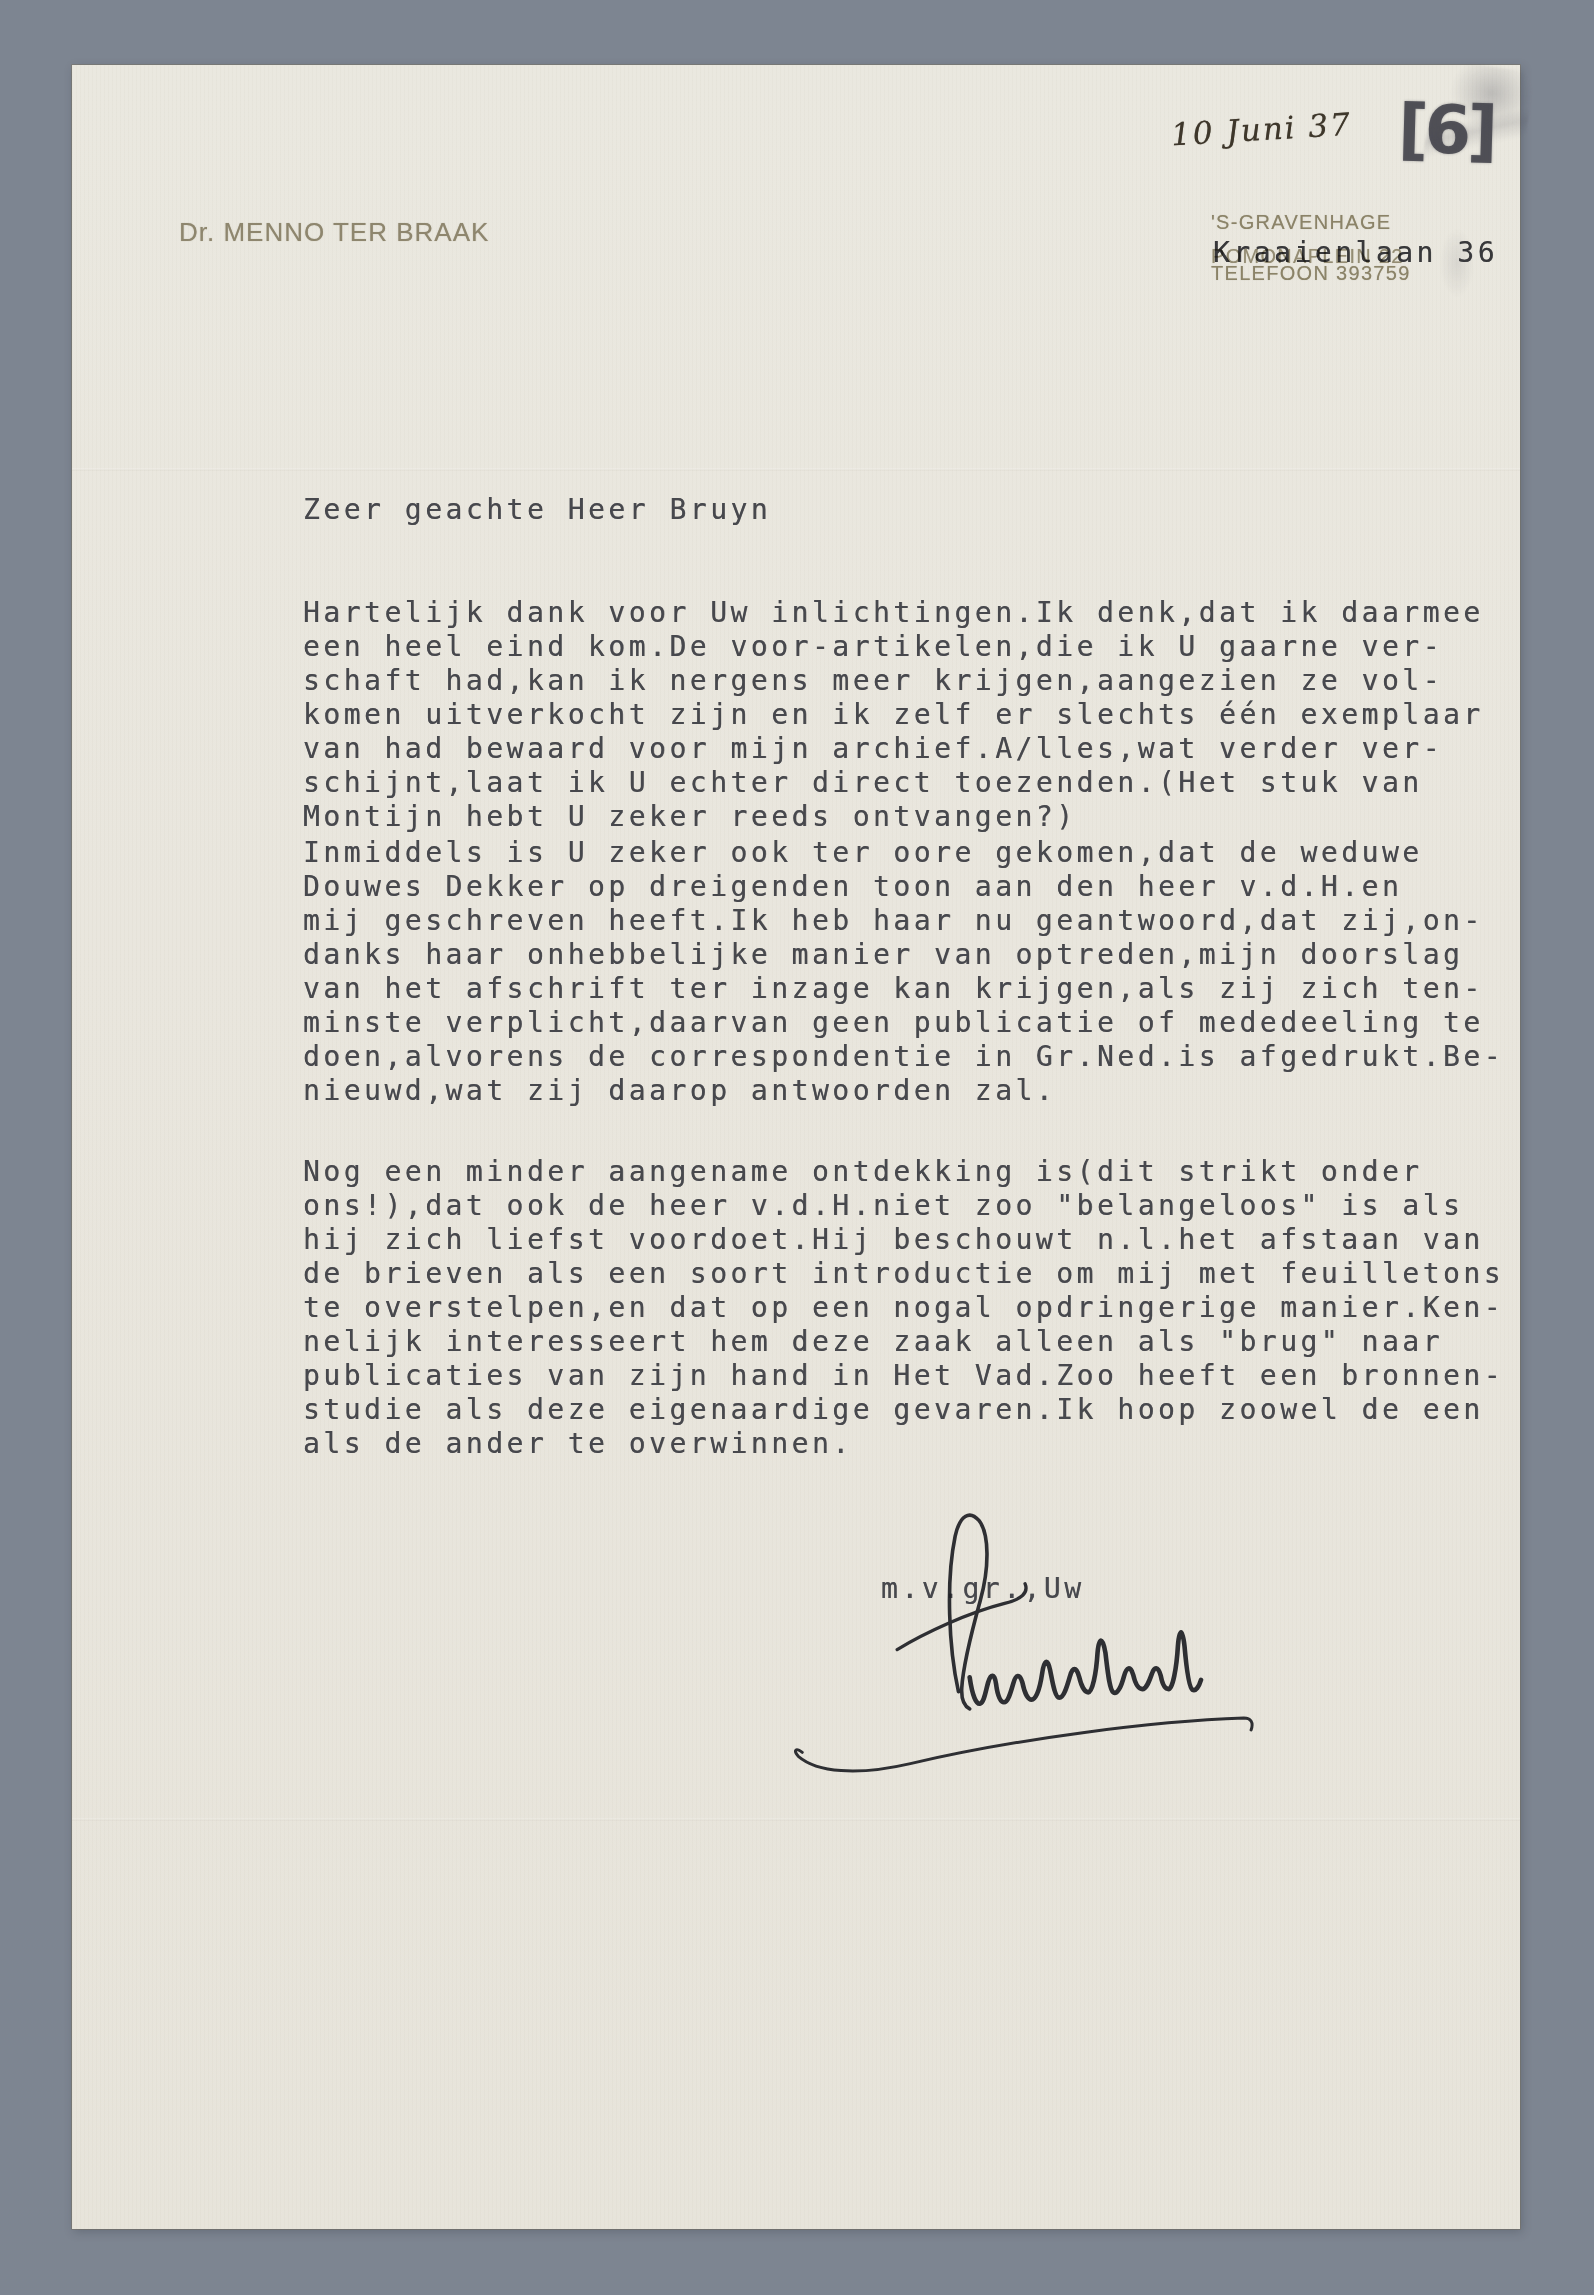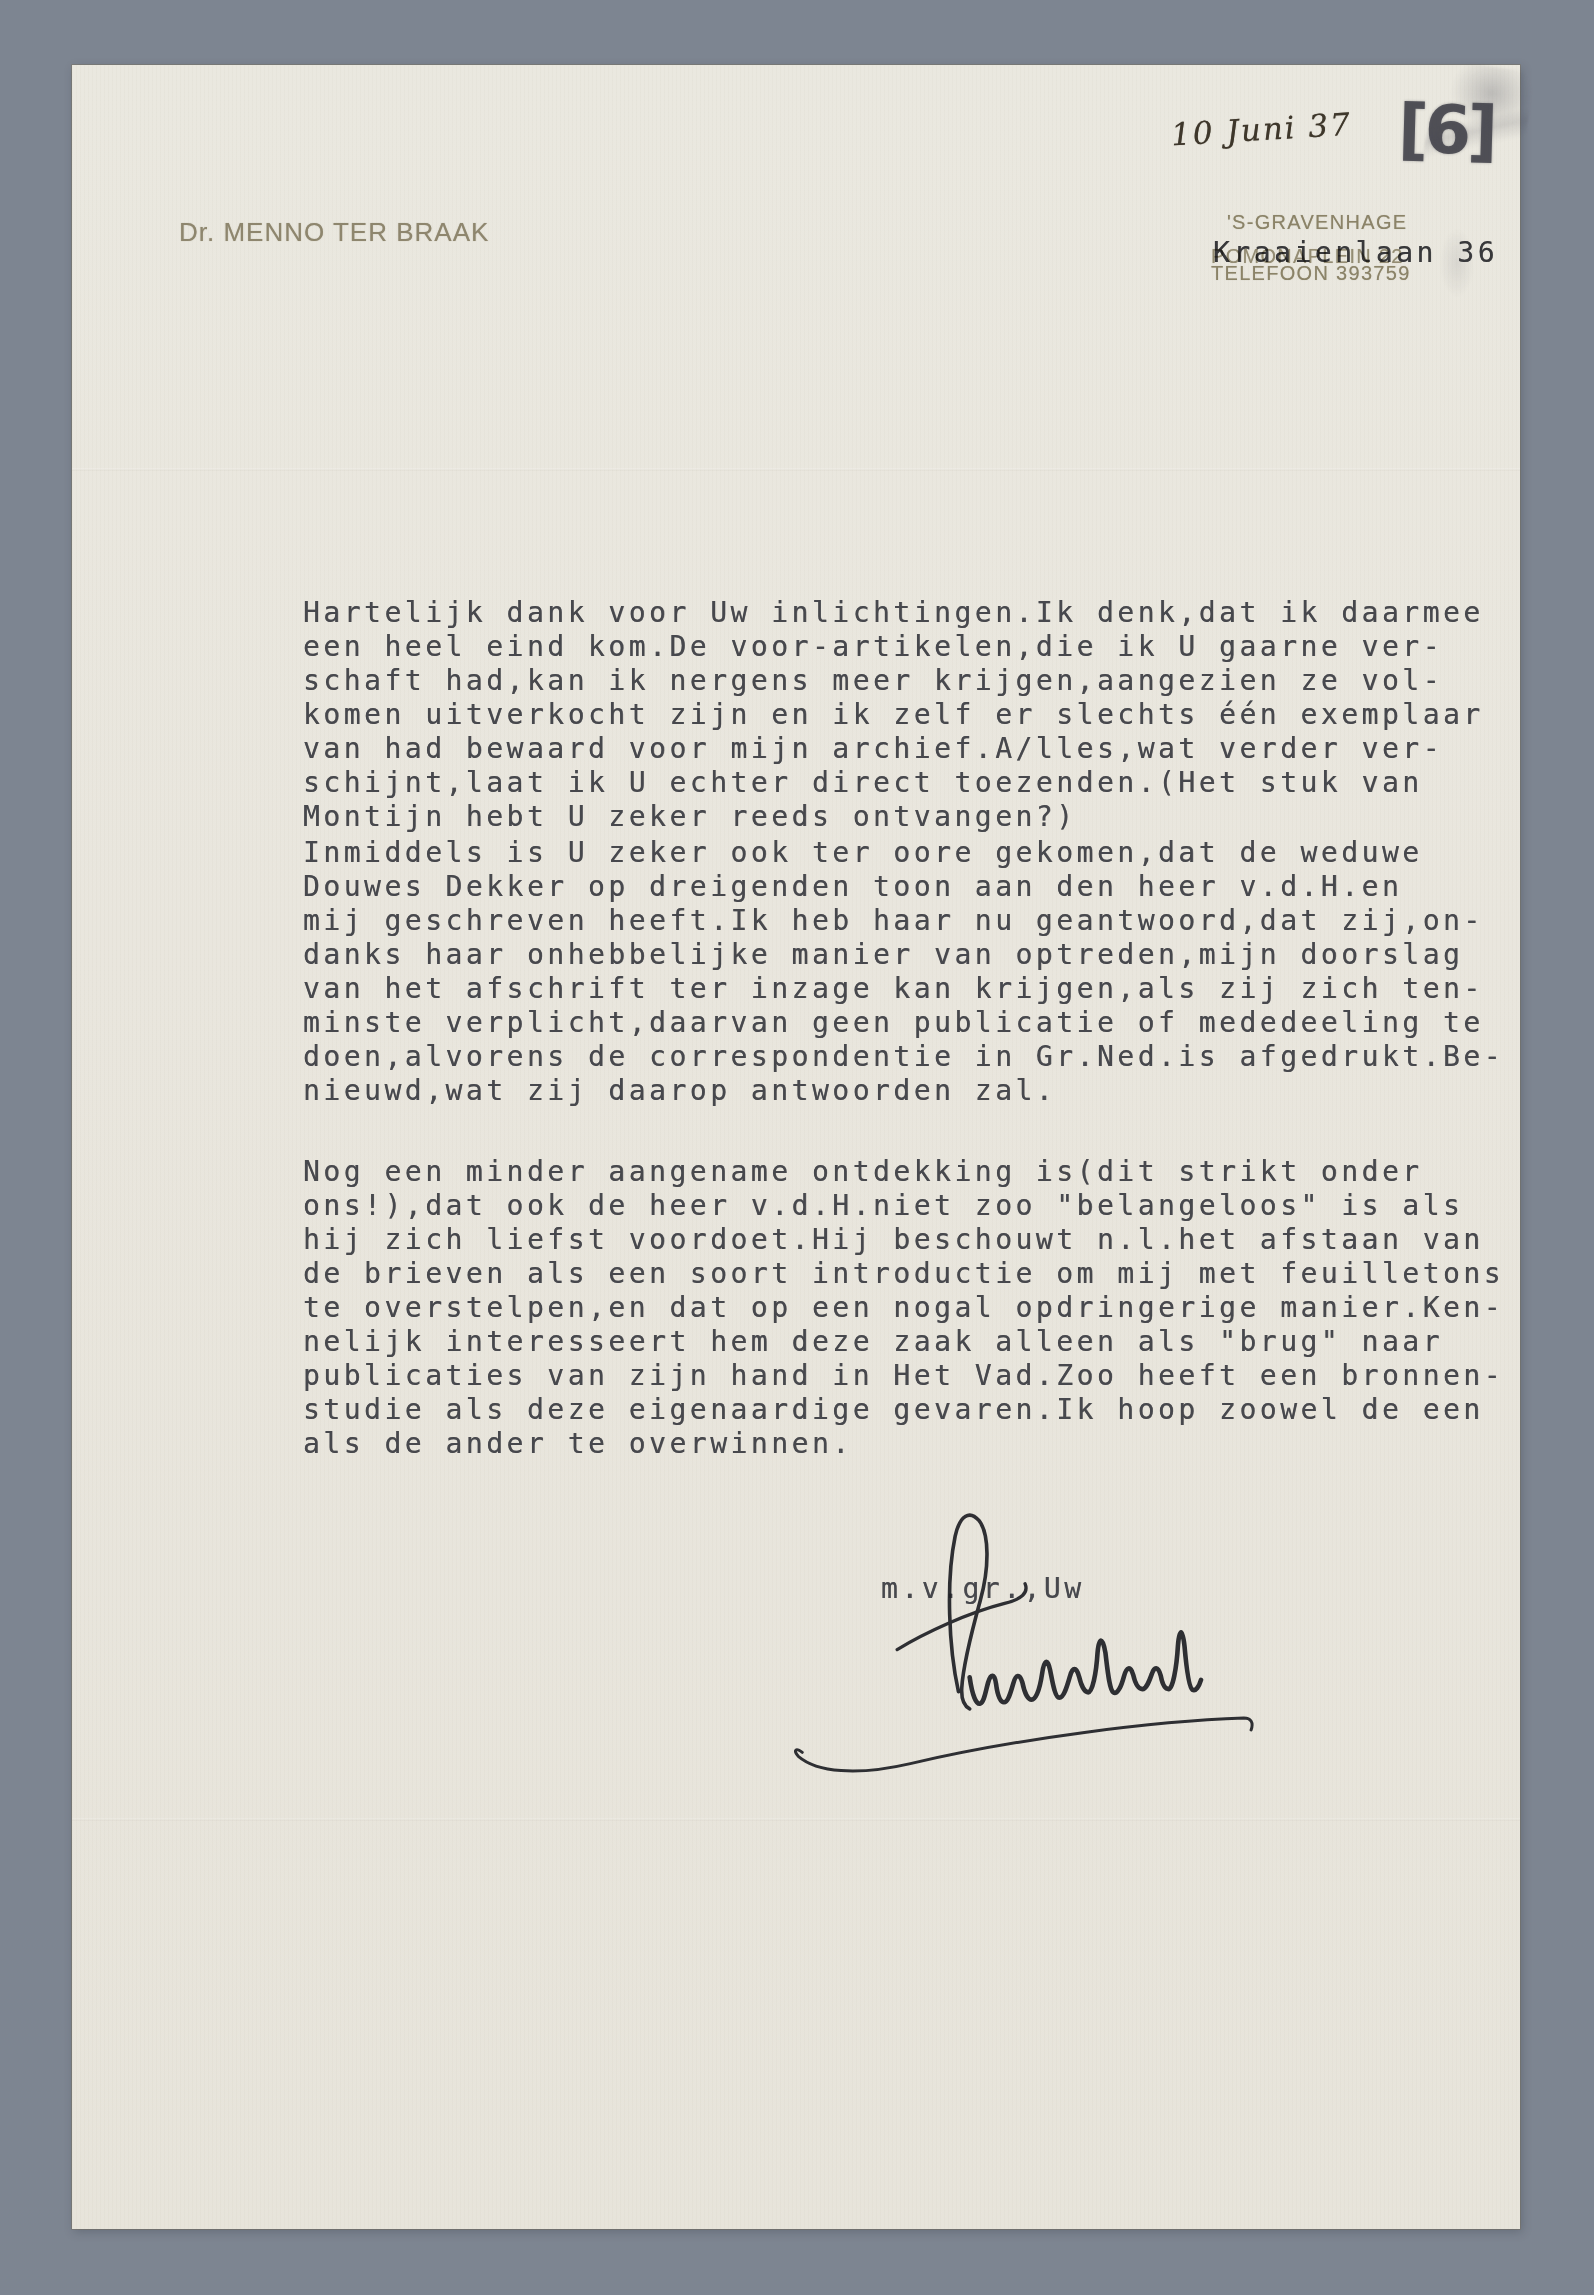--- a/index.html
+++ b/index.html
@@ -32,21 +32,21 @@
     font-size:26px;letter-spacing:1px;color:#8e866e;
     text-shadow:0 0 1px rgba(142,134,110,.6);
     white-space:nowrap;
   }
   .lh-right{position:absolute;left:1139px;top:146px;white-space:nowrap;}
   .lh-line{
     font-family:"Liberation Sans", sans-serif;
     font-size:20px;letter-spacing:1.3px;color:#8b8368;
     text-shadow:0 0 0.8px rgba(139,131,104,.6);
   }
-  .lh-city{position:absolute;left:16px;top:0;}
+  .lh-city{position:absolute;left:0;top:0;}
   .lh-street-printed{position:absolute;left:0;top:34px;opacity:.9;}
   .lh-street-typed{
     position:absolute;left:2px;top:25px;
     font-family:"DejaVu Sans Mono", monospace;
     font-size:28px;letter-spacing:3.5px;color:#3d3e43;
     text-shadow:0.3px 0.3px 0.5px rgba(45,45,50,.55);
     mix-blend-mode:multiply;
   }
   .lh-phone{position:absolute;left:0;top:51px;}
   
@@ -112,20 +112,21 @@
     <div class="lh-line lh-street-printed">POMONAPLEIN 22</div>
     <div class="lh-street-typed">Kraaienlaan 36</div>
     <div class="lh-line lh-phone">TELEFOON 393759</div>
   </div>
 
   <div class="hand-date">10 Juni 37</div>
   <div class="archive-mark">[6]</div>
   <div class="smudge"></div>
   <div class="smudge2"></div>
 
+  <div class="typed salutation">Zeer geachte Heer Bruyn</div>
   <div class="typed para1">Hartelijk dank voor Uw inlichtingen.Ik denk,dat ik daarmee
 een heel eind kom.De voor-artikelen,die ik U gaarne ver-
 schaft had,kan ik nergens meer krijgen,aangezien ze vol-
 komen uitverkocht zijn en ik zelf er slechts één exemplaar
 van had bewaard voor mijn archief.A/lles,wat verder ver-
 schijnt,laat ik U echter direct toezenden.(Het stuk van
 Montijn hebt U zeker reeds ontvangen?)</div>
   <div class="typed para2">Inmiddels is U zeker ook ter oore gekomen,dat de weduwe
 Douwes Dekker op dreigenden toon aan den heer v.d.H.en
 mij geschreven heeft.Ik heb haar nu geantwoord,dat zij,on-

